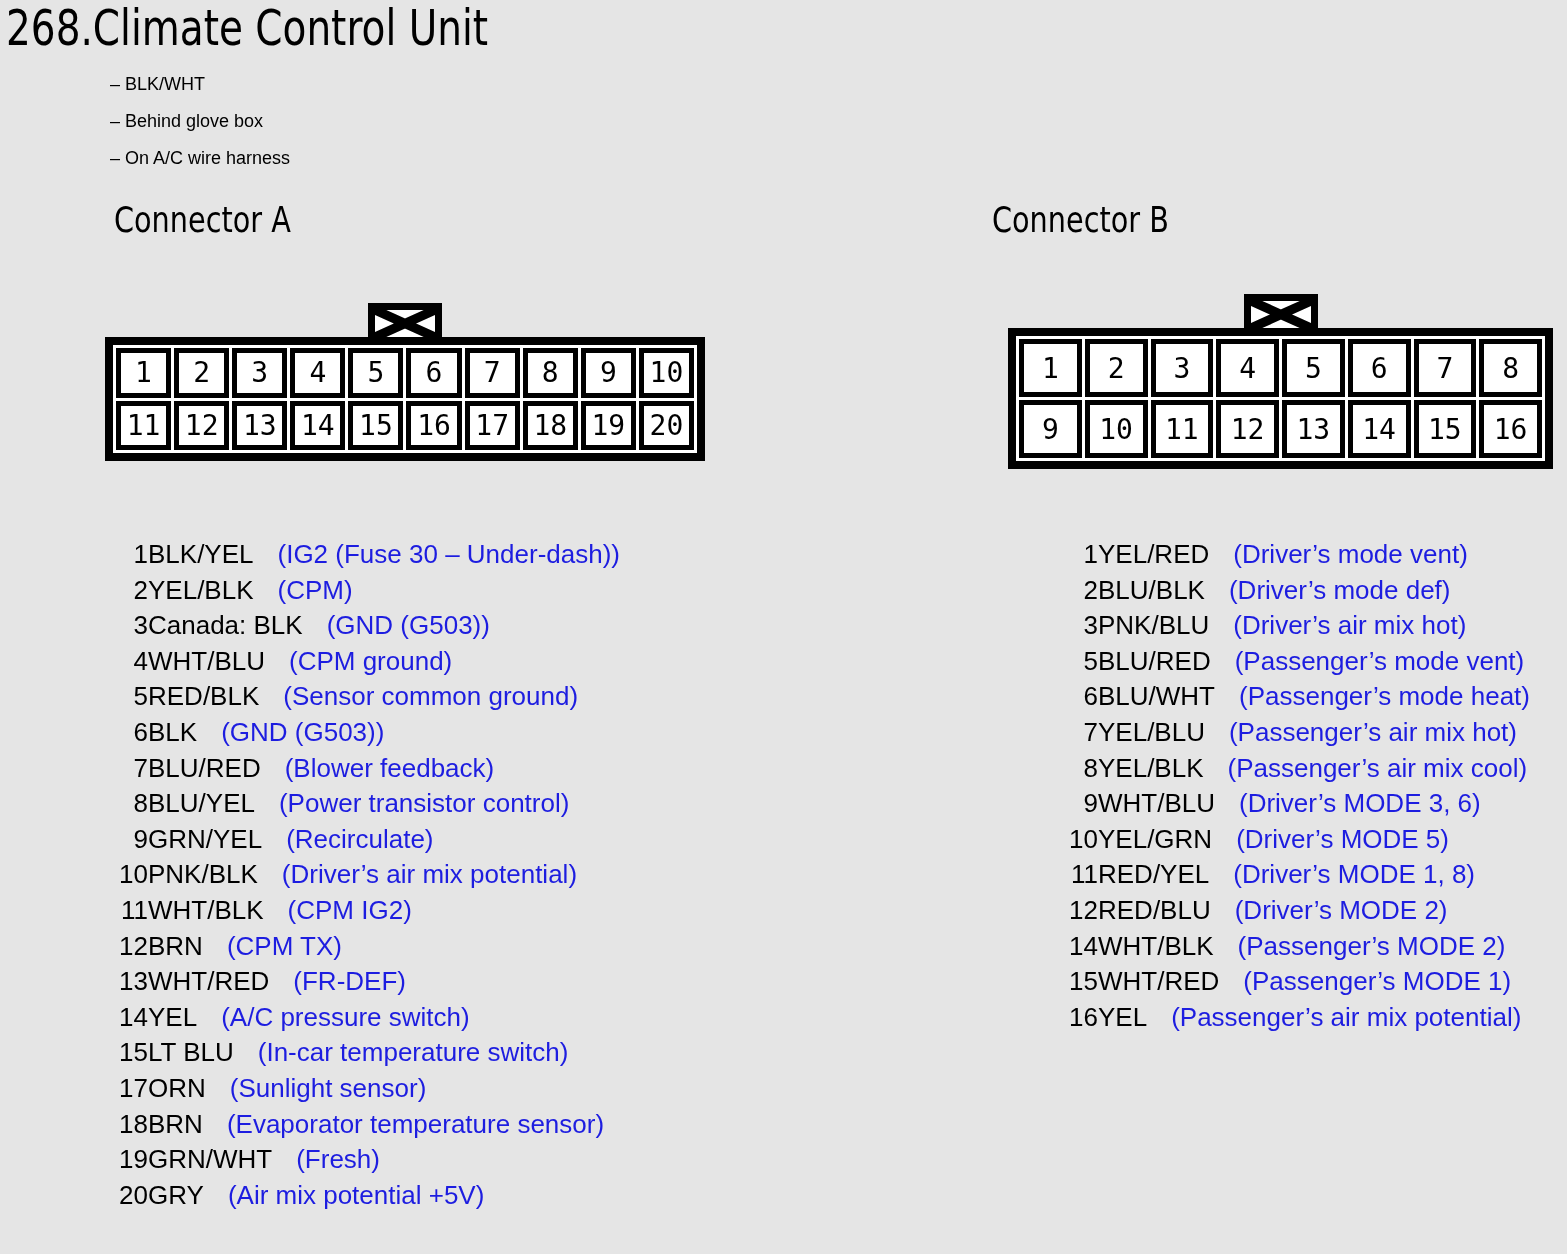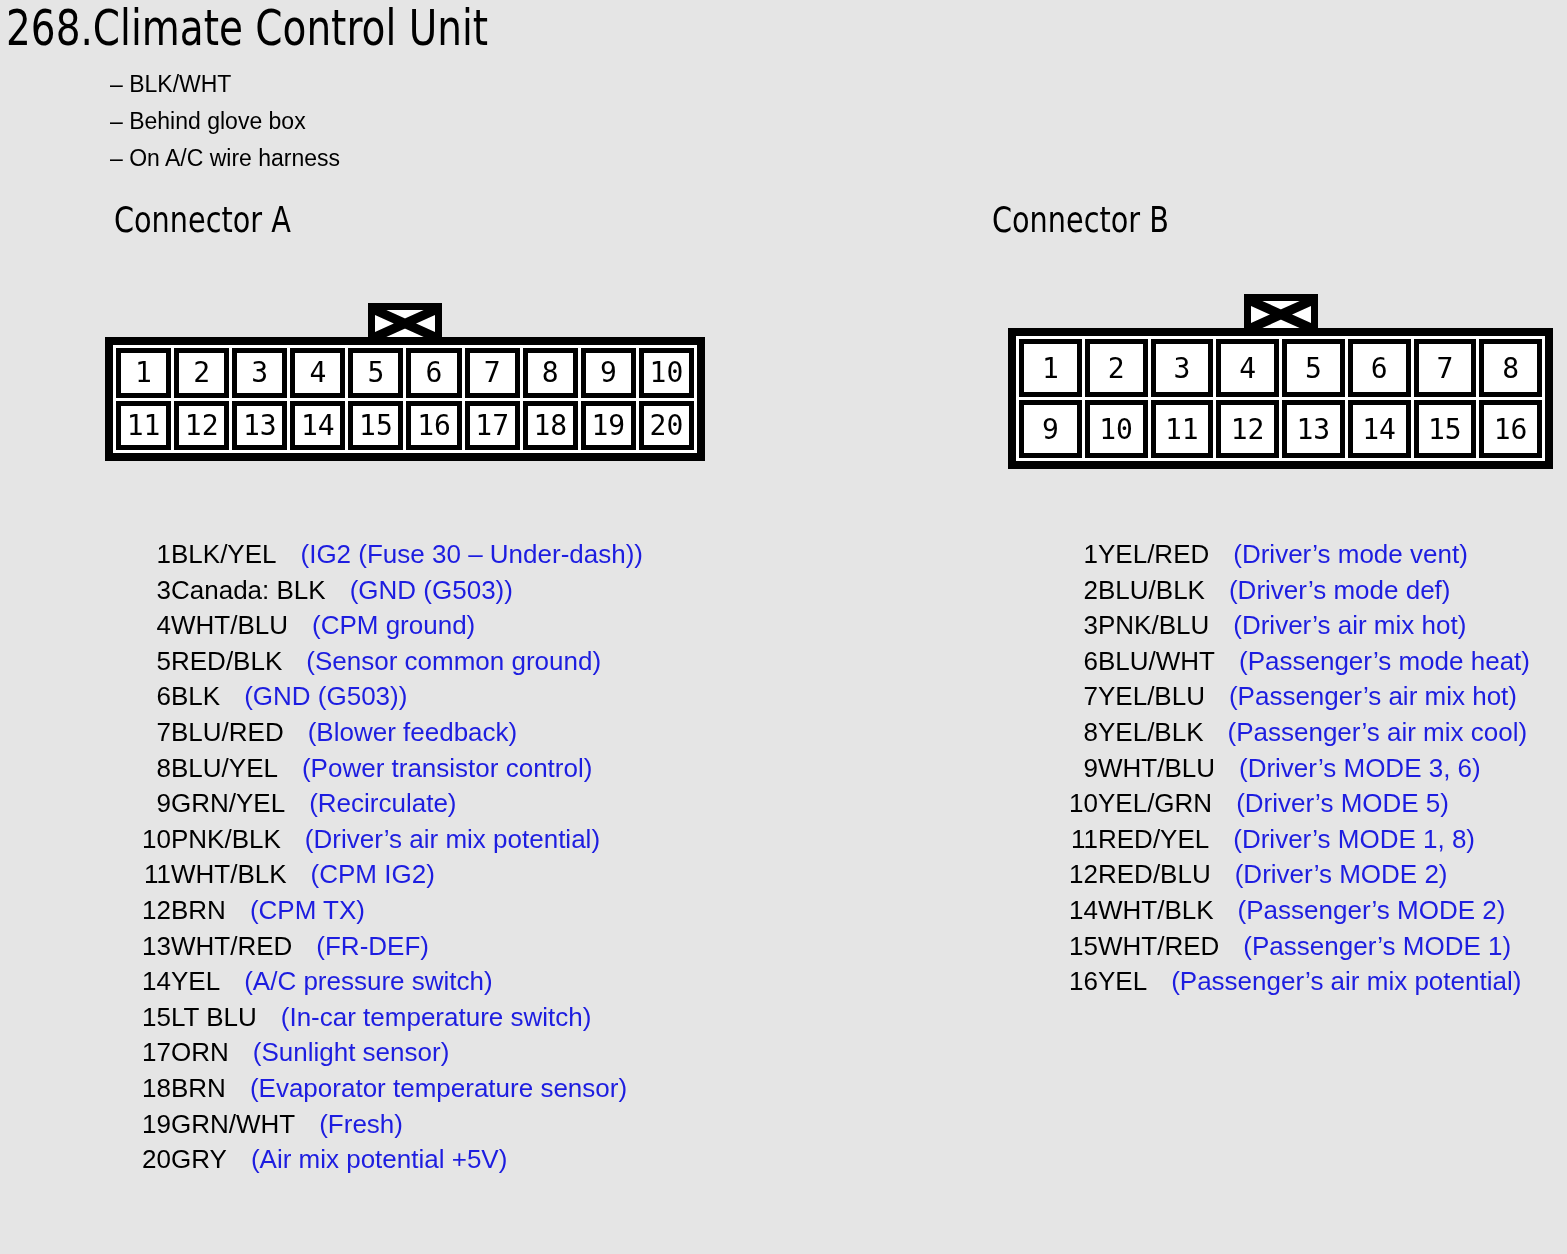--- a/index.html
+++ b/index.html
@@ -3,21 +3,21 @@
 <meta charset="utf-8">
 <style>
   html,body{margin:0;padding:0;background:#fff;}
   .page{position:relative;width:1567px;height:1254px;background:#e5e5e5;overflow:hidden;
         font-family:"Liberation Sans",sans-serif;color:#000;padding-left:12px;}
 
   .title{position:absolute;left:6px;top:0;font-size:50px;line-height:56px;
          font-family:"DejaVu Sans",sans-serif;white-space:nowrap;
          transform:scaleX(0.78);transform-origin:0 50%;}
 
-  .notes{position:absolute;left:110px;top:66px;font-size:23px;line-height:37px;}
+  .notes{position:absolute;left:110px;top:66px;font-size:18px;line-height:37px;}
 
   .conn-heading{position:absolute;top:200px;font-size:35px;line-height:40px;
                 font-family:"DejaVu Sans",sans-serif;white-space:nowrap;
                 transform:scaleX(0.82);transform-origin:0 50%;}
   #headingA{left:114px;}
   #headingB{left:992px;}
 
   .connector{position:absolute;}
   #connA{left:105px;top:303px;width:600px;}
   #connB{left:1008px;top:294px;width:545px;}
@@ -29,21 +29,21 @@
   .key-tab path{stroke:#000;stroke-width:9;fill:none;}
 
   .frame{margin-top:34px;box-sizing:border-box;border:8px solid #000;padding:3px;
          background:#fff;display:grid;grid-template-rows:repeat(2,1fr);gap:3px;}
   #frameA{height:124px;}
   #frameB{height:141px;}
   .cell{border:5px solid #000;background:#fff;display:flex;align-items:center;
         justify-content:center;font-family:"DejaVu Sans Mono",monospace;font-size:28px;}
 
   .pinlist{position:absolute;font-size:26px;line-height:35.6px;white-space:nowrap;}
-  #listA{left:139px;top:537px;}
+  #listA{left:116px;top:537px;}
   #listB{left:1045px;top:537px;margin-left:21px;}
   .pin-num{display:inline-block;width:32px;text-align:right;}
   .pin-desc{margin-left:24px;color:var(--desc-blue,#1d1de0);}
 </style>
 </head>
 <body>
 
 <div class="page">
 
   <div class="title">268.Climate Control Unit</div>
@@ -108,20 +108,21 @@
         <div class="cell">12</div>
         <div class="cell">13</div>
         <div class="cell">14</div>
         <div class="cell">15</div>
         <div class="cell">16</div>
       </div>
   </div>
 
   <div class="pinlist" id="listA">
       <div class="pinrow"><span class="pin-num">1</span><span class="pin-wire">BLK/YEL</span><span class="pin-desc">(IG2 (Fuse 30 – Under-dash))</span></div>
+      <div class="pinrow"><span class="pin-num">2</span><span class="pin-wire">YEL/BLK</span><span class="pin-desc">(CPM)</span></div>
       <div class="pinrow"><span class="pin-num">3</span><span class="pin-wire">Canada: BLK</span><span class="pin-desc">(GND (G503))</span></div>
       <div class="pinrow"><span class="pin-num">4</span><span class="pin-wire">WHT/BLU</span><span class="pin-desc">(CPM ground)</span></div>
       <div class="pinrow"><span class="pin-num">5</span><span class="pin-wire">RED/BLK</span><span class="pin-desc">(Sensor common ground)</span></div>
       <div class="pinrow"><span class="pin-num">6</span><span class="pin-wire">BLK</span><span class="pin-desc">(GND (G503))</span></div>
       <div class="pinrow"><span class="pin-num">7</span><span class="pin-wire">BLU/RED</span><span class="pin-desc">(Blower feedback)</span></div>
       <div class="pinrow"><span class="pin-num">8</span><span class="pin-wire">BLU/YEL</span><span class="pin-desc">(Power transistor control)</span></div>
       <div class="pinrow"><span class="pin-num">9</span><span class="pin-wire">GRN/YEL</span><span class="pin-desc">(Recirculate)</span></div>
       <div class="pinrow"><span class="pin-num">10</span><span class="pin-wire">PNK/BLK</span><span class="pin-desc">(Driver’s air mix potential)</span></div>
       <div class="pinrow"><span class="pin-num">11</span><span class="pin-wire">WHT/BLK</span><span class="pin-desc">(CPM IG2)</span></div>
       <div class="pinrow"><span class="pin-num">12</span><span class="pin-wire">BRN</span><span class="pin-desc">(CPM TX)</span></div>
@@ -130,20 +131,21 @@
       <div class="pinrow"><span class="pin-num">15</span><span class="pin-wire">LT BLU</span><span class="pin-desc">(In-car temperature switch)</span></div>
       <div class="pinrow"><span class="pin-num">17</span><span class="pin-wire">ORN</span><span class="pin-desc">(Sunlight sensor)</span></div>
       <div class="pinrow"><span class="pin-num">18</span><span class="pin-wire">BRN</span><span class="pin-desc">(Evaporator temperature sensor)</span></div>
       <div class="pinrow"><span class="pin-num">19</span><span class="pin-wire">GRN/WHT</span><span class="pin-desc">(Fresh)</span></div>
       <div class="pinrow"><span class="pin-num">20</span><span class="pin-wire">GRY</span><span class="pin-desc">(Air mix potential +5V)</span></div>
     </div>
   <div class="pinlist" id="listB">
       <div class="pinrow"><span class="pin-num">1</span><span class="pin-wire">YEL/RED</span><span class="pin-desc">(Driver’s mode vent)</span></div>
       <div class="pinrow"><span class="pin-num">2</span><span class="pin-wire">BLU/BLK</span><span class="pin-desc">(Driver’s mode def)</span></div>
       <div class="pinrow"><span class="pin-num">3</span><span class="pin-wire">PNK/BLU</span><span class="pin-desc">(Driver’s air mix hot)</span></div>
+      <div class="pinrow"><span class="pin-num">5</span><span class="pin-wire">BLU/RED</span><span class="pin-desc">(Passenger’s mode vent)</span></div>
       <div class="pinrow"><span class="pin-num">6</span><span class="pin-wire">BLU/WHT</span><span class="pin-desc">(Passenger’s mode heat)</span></div>
       <div class="pinrow"><span class="pin-num">7</span><span class="pin-wire">YEL/BLU</span><span class="pin-desc">(Passenger’s air mix hot)</span></div>
       <div class="pinrow"><span class="pin-num">8</span><span class="pin-wire">YEL/BLK</span><span class="pin-desc">(Passenger’s air mix cool)</span></div>
       <div class="pinrow"><span class="pin-num">9</span><span class="pin-wire">WHT/BLU</span><span class="pin-desc">(Driver’s MODE 3, 6)</span></div>
       <div class="pinrow"><span class="pin-num">10</span><span class="pin-wire">YEL/GRN</span><span class="pin-desc">(Driver’s MODE 5)</span></div>
       <div class="pinrow"><span class="pin-num">11</span><span class="pin-wire">RED/YEL</span><span class="pin-desc">(Driver’s MODE 1, 8)</span></div>
       <div class="pinrow"><span class="pin-num">12</span><span class="pin-wire">RED/BLU</span><span class="pin-desc">(Driver’s MODE 2)</span></div>
       <div class="pinrow"><span class="pin-num">14</span><span class="pin-wire">WHT/BLK</span><span class="pin-desc">(Passenger’s MODE 2)</span></div>
       <div class="pinrow"><span class="pin-num">15</span><span class="pin-wire">WHT/RED</span><span class="pin-desc">(Passenger’s MODE 1)</span></div>
       <div class="pinrow"><span class="pin-num">16</span><span class="pin-wire">YEL</span><span class="pin-desc">(Passenger’s air mix potential)</span></div>

